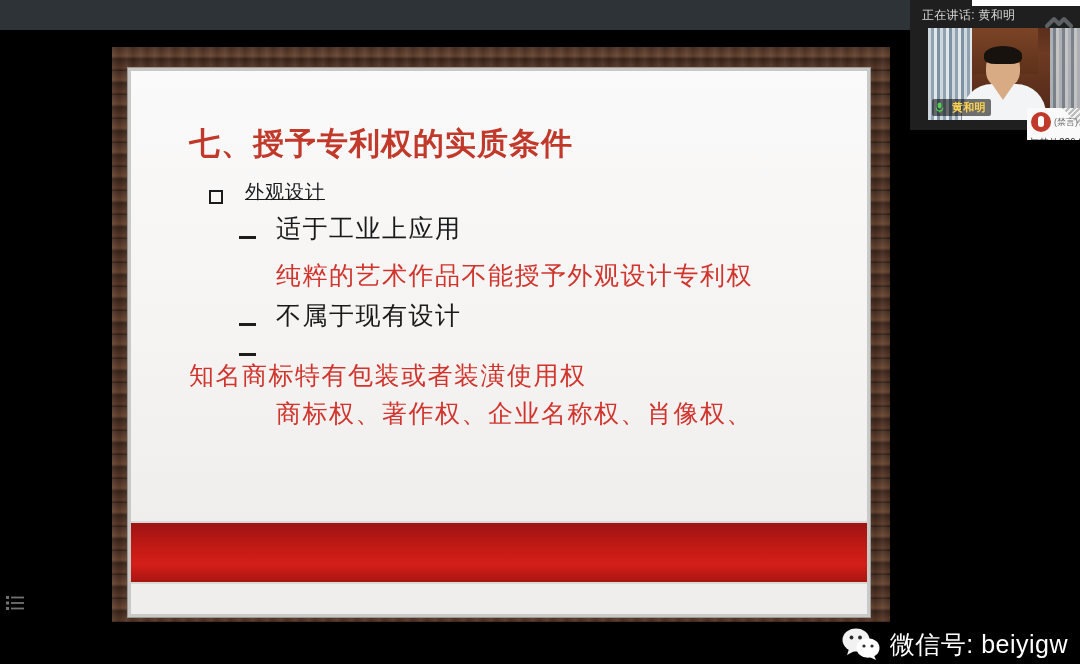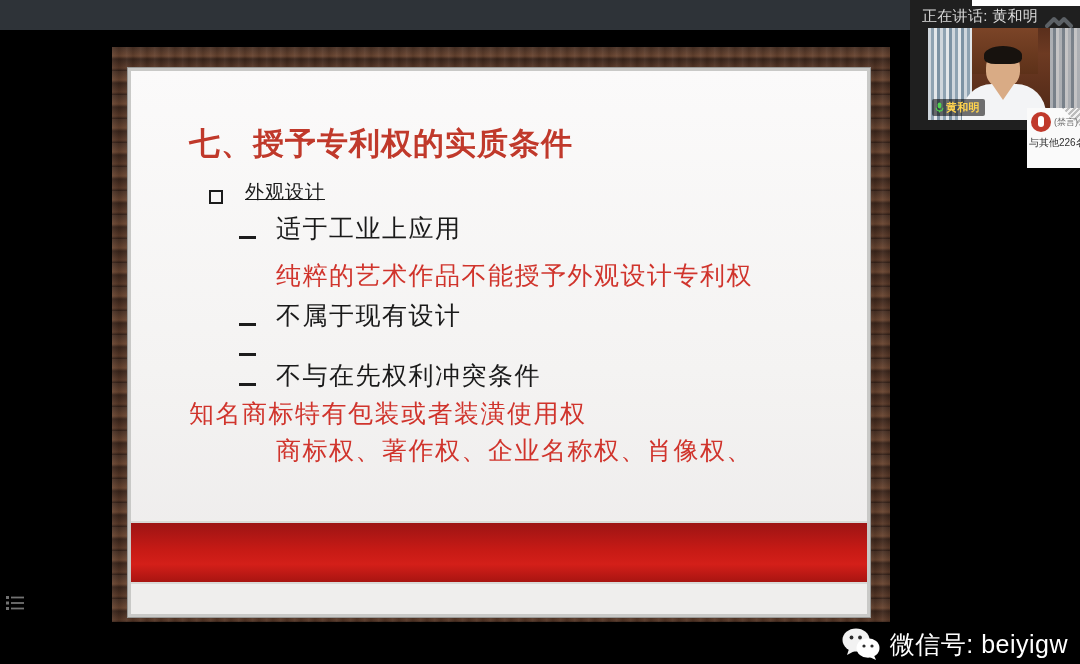--- a/index.html
+++ b/index.html
@@ -154,21 +154,21 @@
   .video-tile {
     position:absolute;
     left:910px; top:0px;
     width:170px; height:130px;
     background:#1f1f1f;
     overflow:hidden;
     z-index:20;
   }
   .speaking-label {
     position:absolute; left:12px; top:7px;
-    font-size:15px; color:#dadada;
+    font-size:12px; color:#dadada;
     letter-spacing:.3px;
     z-index:3;
     white-space:nowrap;
   }
   .video-thumb {
     position:absolute;
     left:18px; top:28px;
     width:152px; height:92px;
     background:
       radial-gradient(circle at 50% 38%, #e7c9ae 0 8%, rgba(231,201,174,0) 9%),
@@ -211,21 +211,21 @@
     background:#f3f4f6;
   }
   .person-collar {
     position:absolute; left:64px; top:56px;
     width:22px; height:16px;
     background:#d9ab85;
     clip-path:polygon(0 0,100% 0,50% 100%);
   }
   .name-chip {
     position:absolute; left:4px; bottom:4px;
-    display:flex; align-items:center; gap:2px;
+    display:flex; align-items:center; gap:8px;
     background:rgba(0,0,0,.55);
     padding:1px 5px 1px 3px;
     border-radius:2px;
     z-index:4;
   }
   .mic-ico { width:9px; height:11px; flex:none; }
   .name-chip span {
     font-size:11px; color:#ffd34d; font-weight:700;
     letter-spacing:.3px; white-space:nowrap;
   }
@@ -243,21 +243,21 @@
     position:absolute; right:0; top:0;
     width:108px; height:6px;
     background:#fdfdfd;
     z-index:25;
   }
 
   
   .participants-popup {
     position:absolute;
     left:1027px; top:108px;
-    width:53px; height:60px;
+    width:53px; height:32px;
     background:#fafafa;
     z-index:22;
     overflow:hidden;
     font-size:9px; color:#3a3a3a;
   }
   .pp-badge {
     position:absolute; left:4px; top:4px;
     width:20px; height:20px; border-radius:50%;
     background:#c0392b;
   }
@@ -348,24 +348,20 @@
 
           <div class="lvl2">
             <div class="dash-bullet"></div>
             <div class="lvl2-text">不属于现有设计</div>
           </div>
 
           <div class="lvl2">
             <div class="dash-bullet"></div>
           </div>
 
-          <div class="lvl2">
-            <div class="dash-bullet"></div>
-            <div class="lvl2-text">不与在先权利冲突条件</div>
-          </div>
 
           <div class="red-line red-indent-c">知名商标特有包装或者装潢使用权</div>
           <div class="red-line red-indent-b">商标权、著作权、企业名称权、肖像权、</div>
 
         </div>
 
         <div class="red-band"></div>
         <div class="band-foot"></div>
 
       </div>

